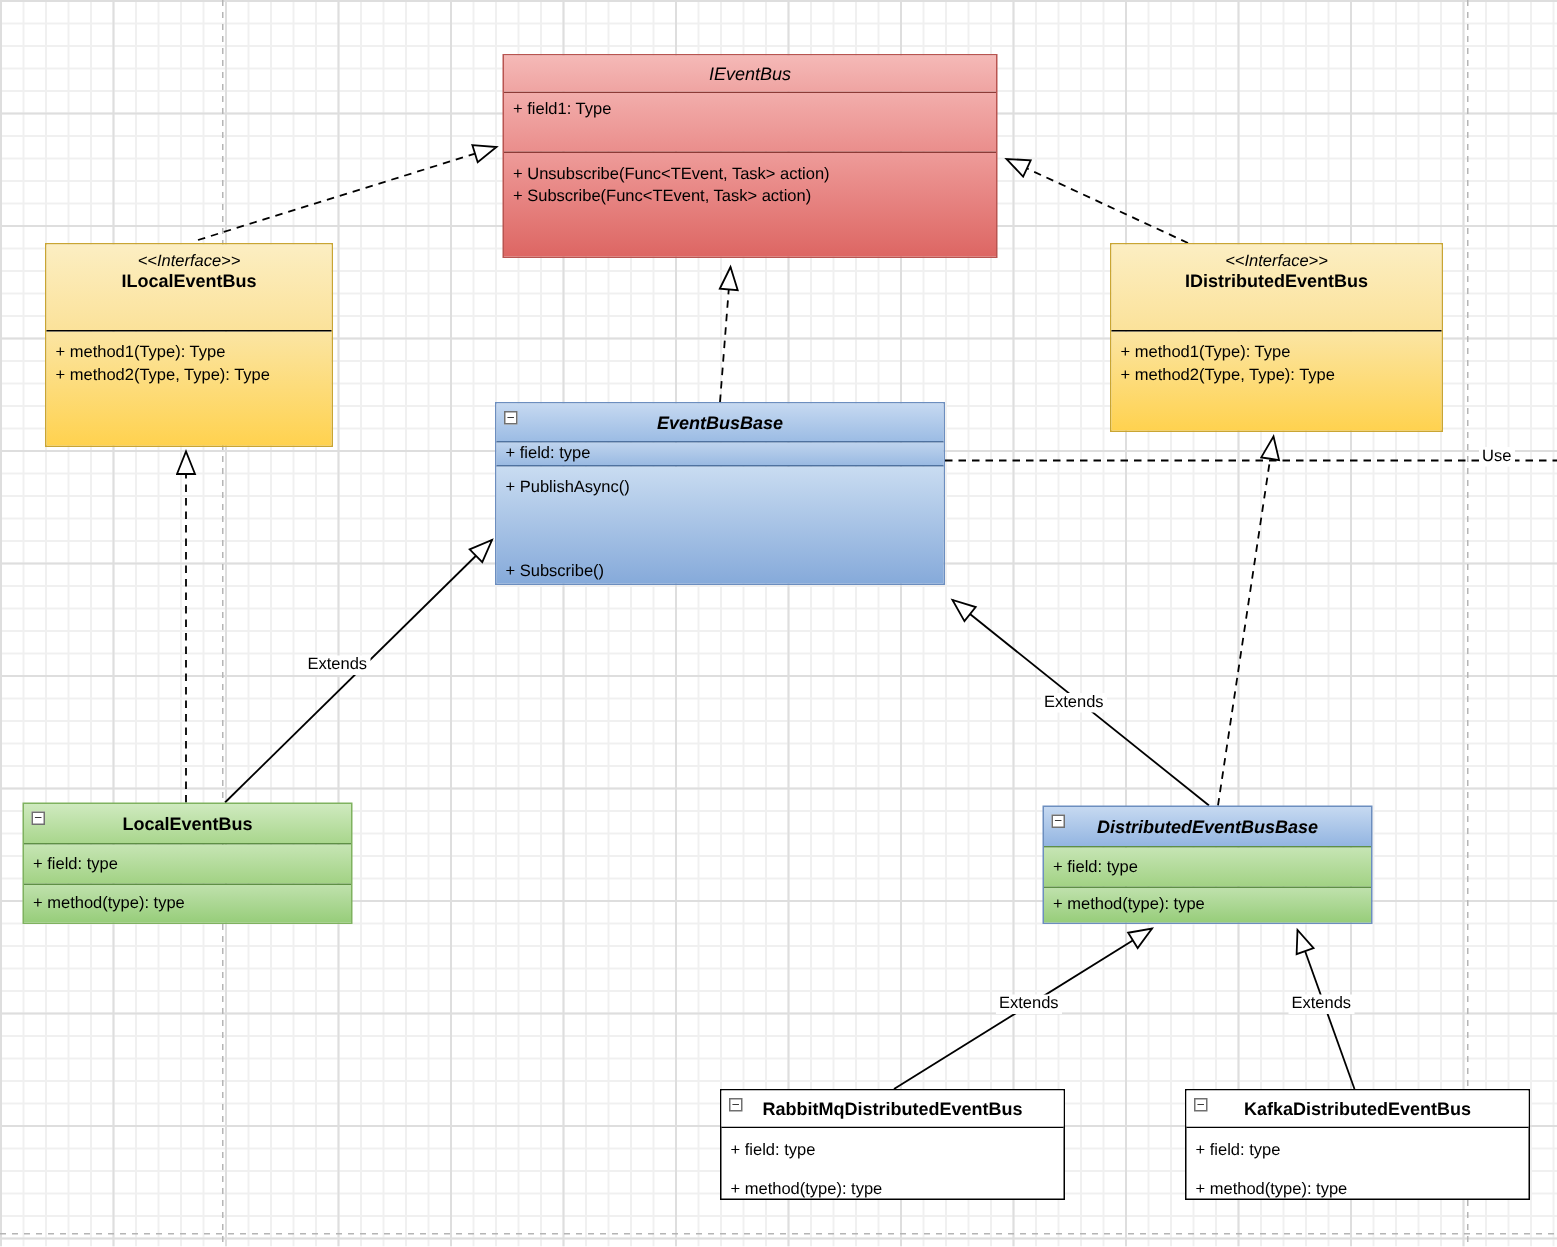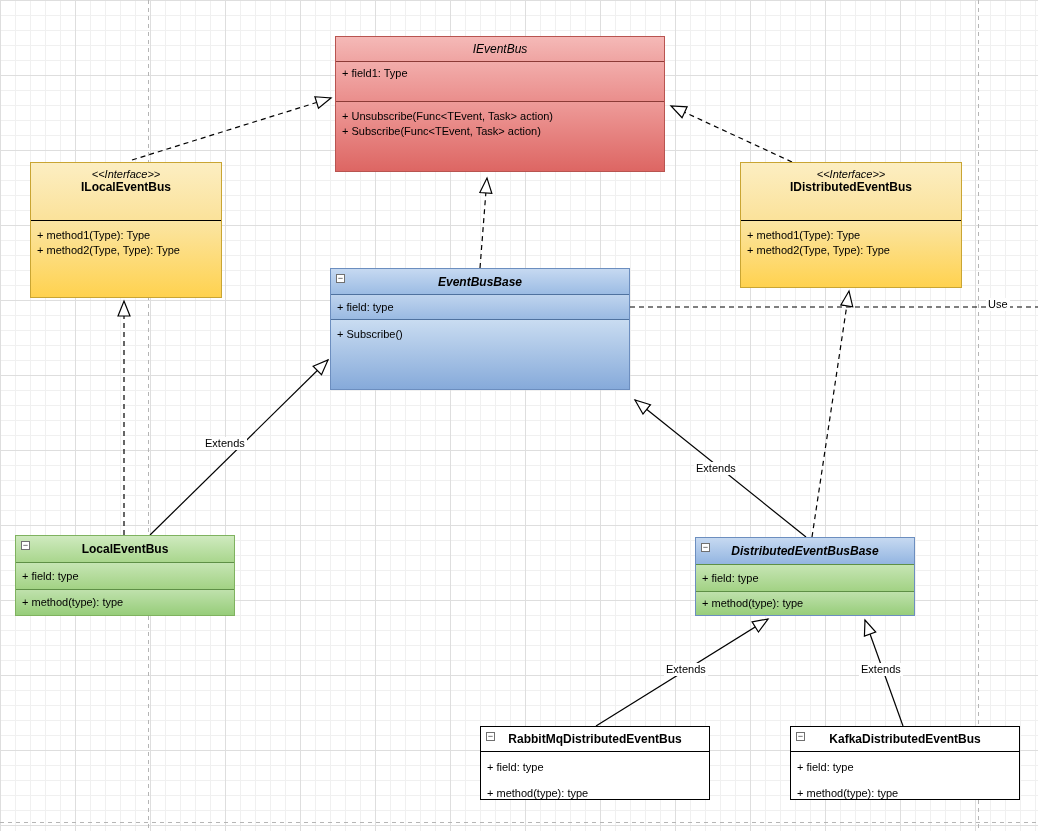--- a/index.html
+++ b/index.html
@@ -139,20 +139,21 @@
 
   <div class="uml blue" style="left:330px;top:268px;width:300px;height:122px;">
     <div class="title">
       <span class="collapse">−</span>
       <span class="tname it">EventBusBase</span>
     </div>
     <div class="sec secf">
       <div class="m">+ field: type</div>
     </div>
     <div class="sec secm">
+      <div class="m">+ PublishAsync()</div>
       <div class="m">+ Subscribe()</div>
     </div>
   </div>
 
   <div class="uml green" style="left:15px;top:535px;width:220px;height:81px;">
     <div class="title">
       <span class="collapse">−</span>
       <span class="tname">LocalEventBus</span>
     </div>
     <div class="sec secf">

